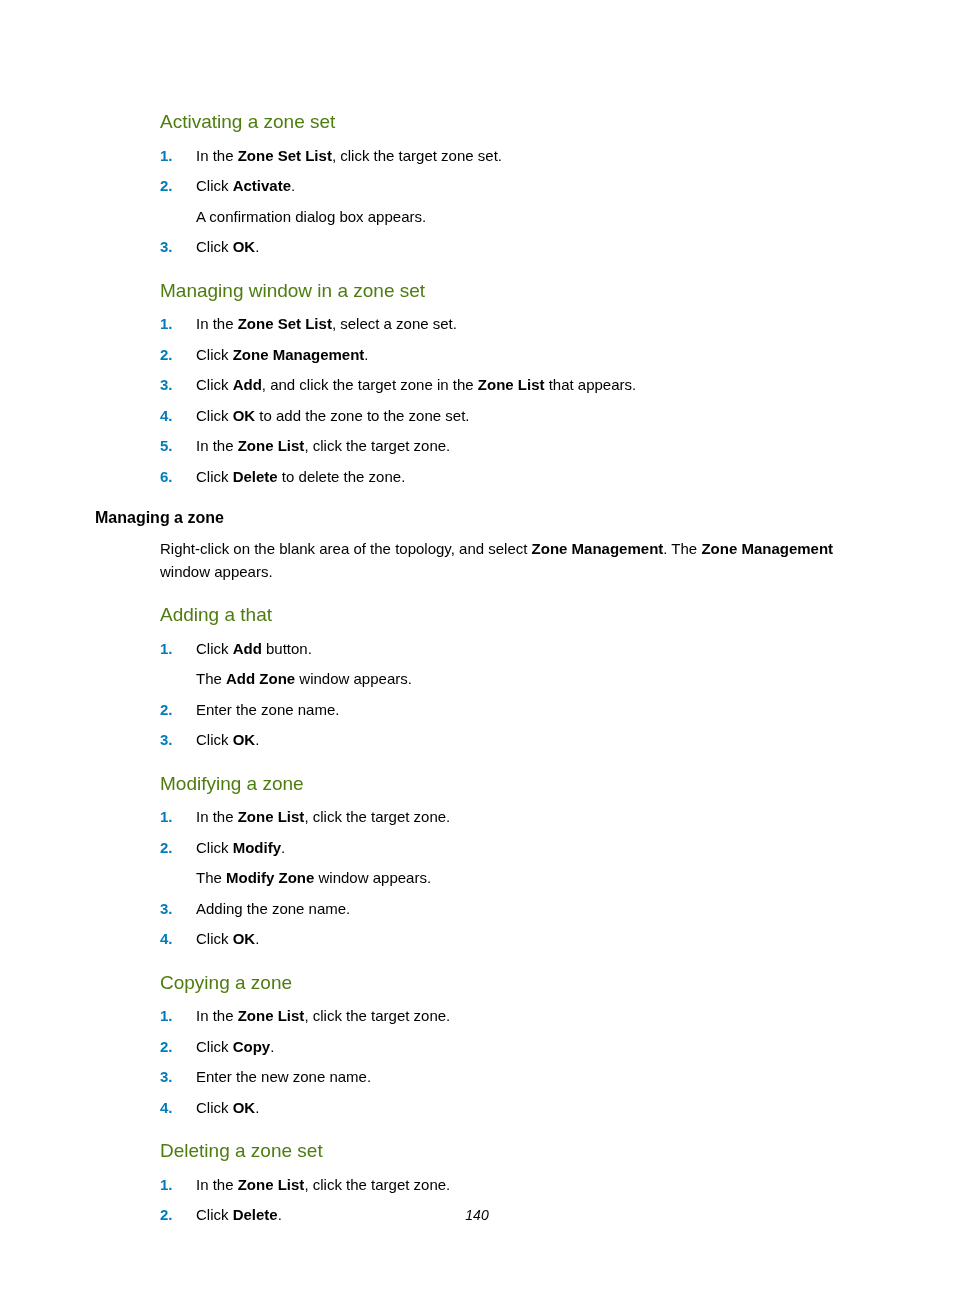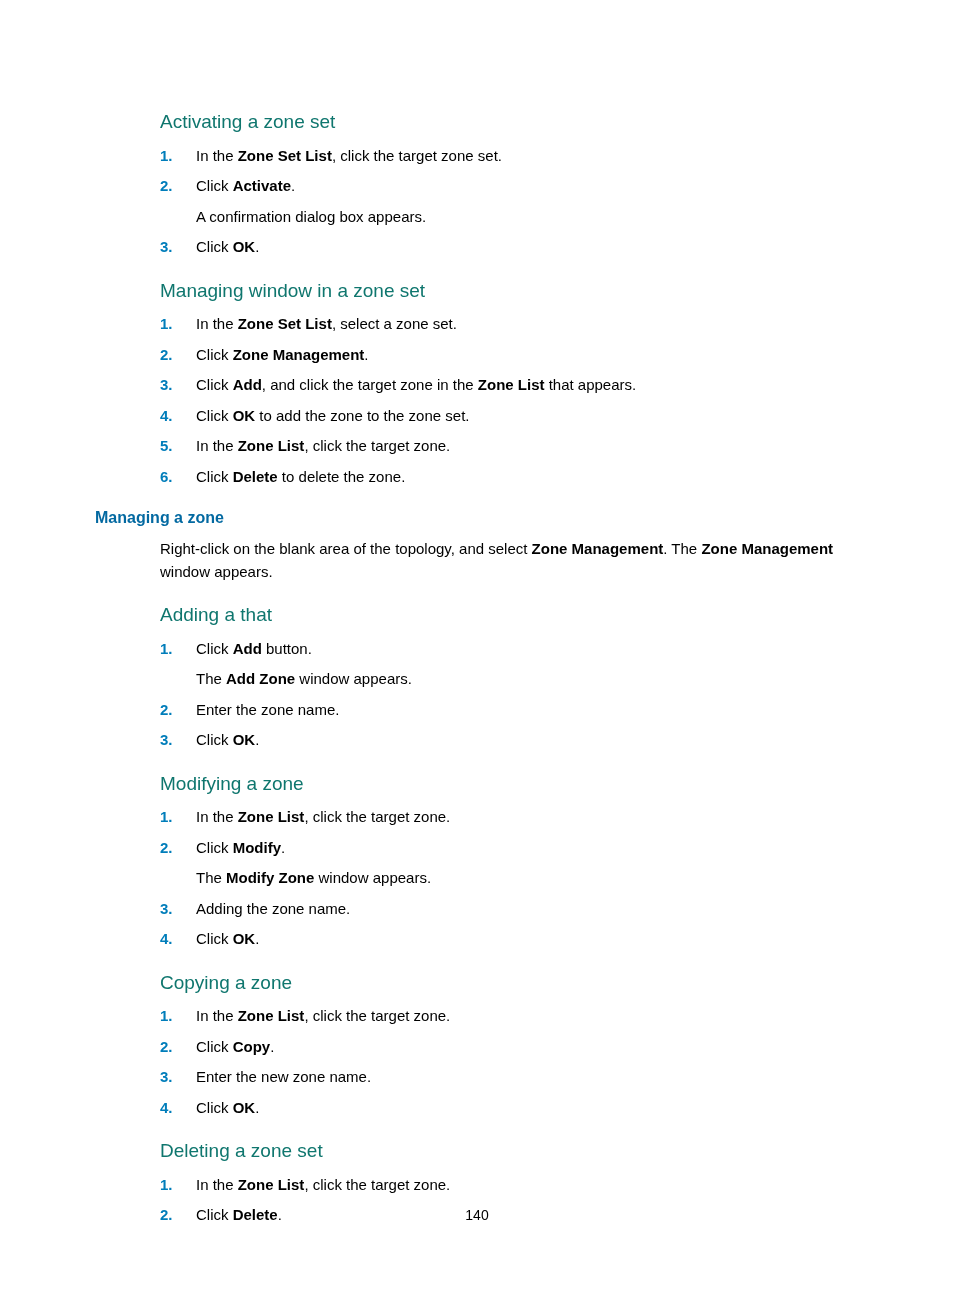--- a/index.html
+++ b/index.html
@@ -18,26 +18,26 @@
     position: relative;
     box-sizing: border-box;
     padding: 108px 95px 0 95px;
   }
   .content {
     margin-left: 65px;
   }
   h2.blue {
     font-family: Arial, Helvetica, sans-serif;
     font-size: 19px;
-    color: #0f766e;
+    color: #4d7c0f;
     font-weight: normal;
     margin: 18px 0 8px 0;
   }
   h3.blue-bold {
-    color: #0369a1;
+    color: #000000;
     font-size: 16px;
     font-weight: bold;
     margin: 18px 0 8px 0;
   }
   ol.steps {
     list-style: none;
     padding: 0;
     margin: 0 0 8px 0;
   }
   ol.steps > li {
@@ -60,20 +60,21 @@
   .para {
     margin: 8px 0 10px 0;
   }
   .pagenum {
     position: absolute;
     bottom: 70px;
     left: 0;
     width: 954px;
     text-align: center;
     font-size: 14px;
+    font-style: italic;
   }
   b { font-weight: bold; }
 </style>
 </head>
 <body>
 
 <div class="page">
 
   <div class="content">
 

